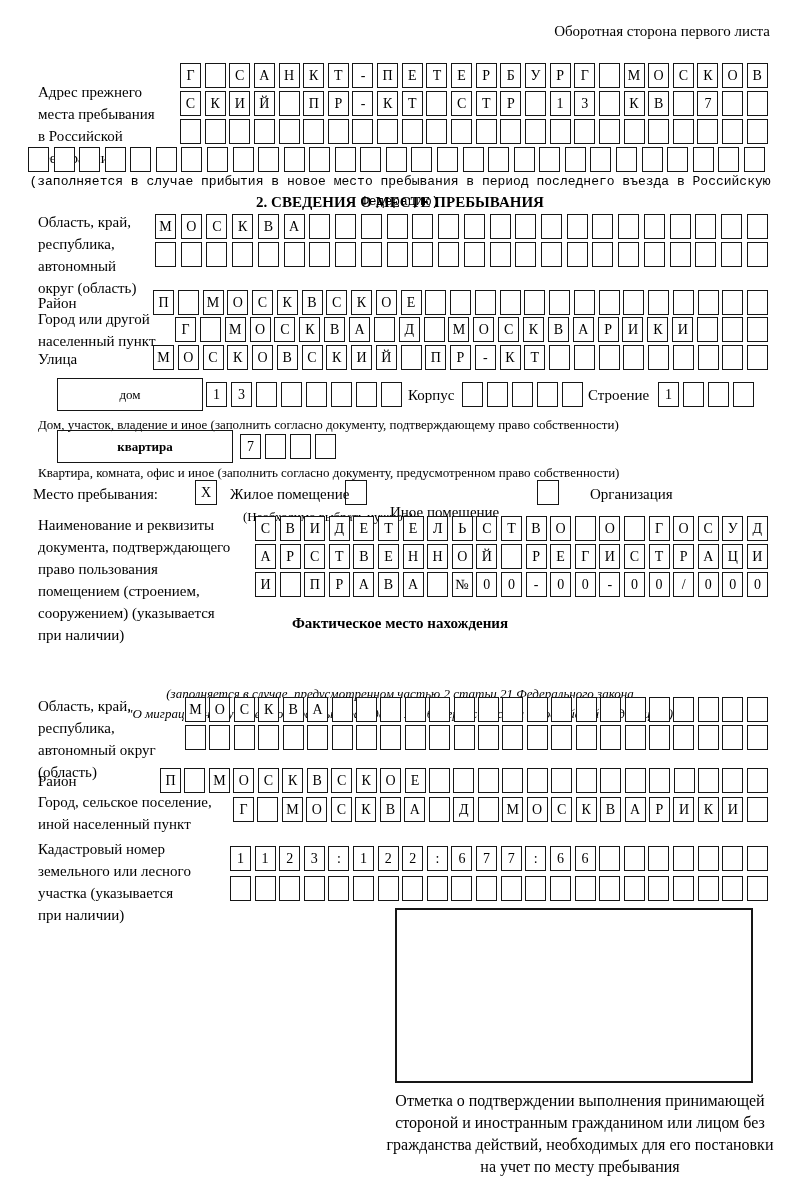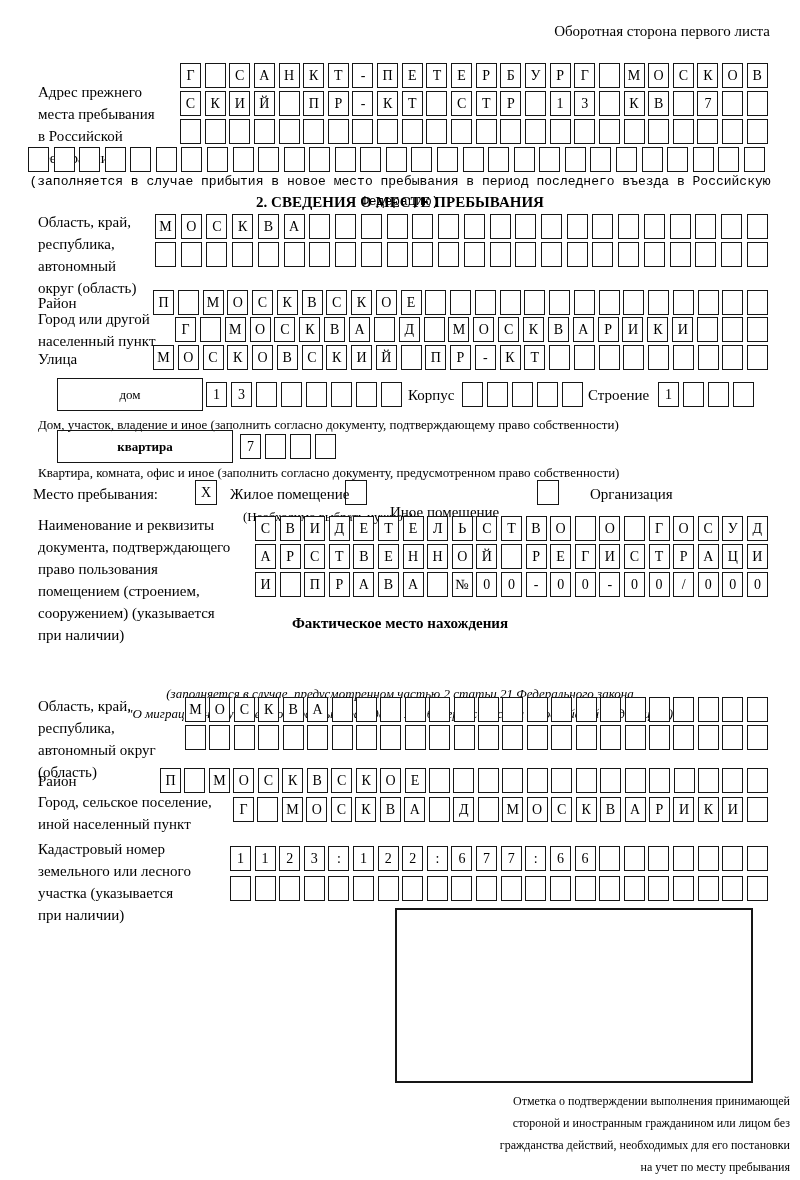--- a/index.html
+++ b/index.html
@@ -572,16 +572,16 @@
     <span class="cell"></span>
     <span class="cell"></span>
     <span class="cell"></span>
     <span class="cell"></span>
     <span class="cell"></span>
     <span class="cell"></span>
     <span class="cell"></span>
   </div>
 
 <div class="abs stampbox" style="top:908px;left:395px;width:358px;height:175px;"></div>
-<div class="abs small" style="top:1090px;left:370px;width:420px;text-align:right;line-height:22px;font-size:12px;">Отметка о подтверждении выполнения принимающей
+<div class="abs small" style="top:1090px;left:370px;width:420px;text-align:center;line-height:22px;font-size:16px;">Отметка о подтверждении выполнения принимающей
 стороной и иностранным гражданином или лицом без
 гражданства действий, необходимых для его постановки
 на учет по месту пребывания</div>
 
 </body></html>

